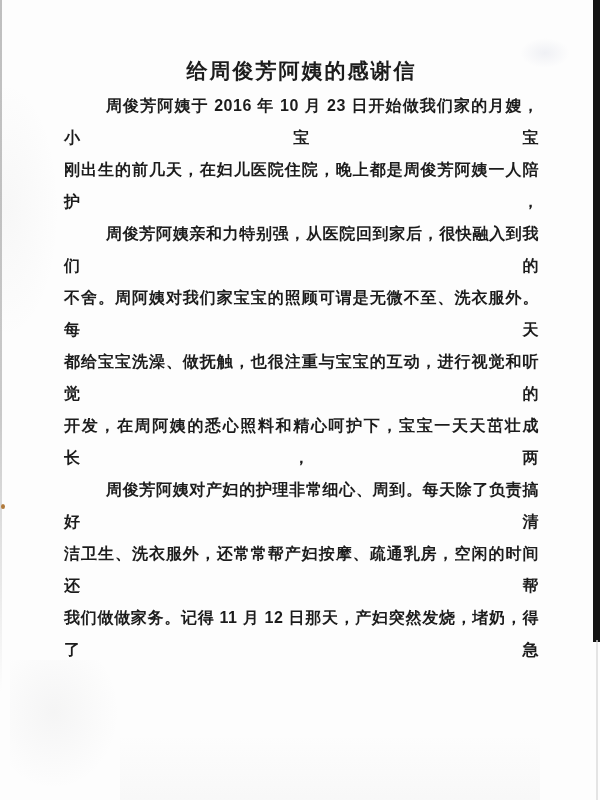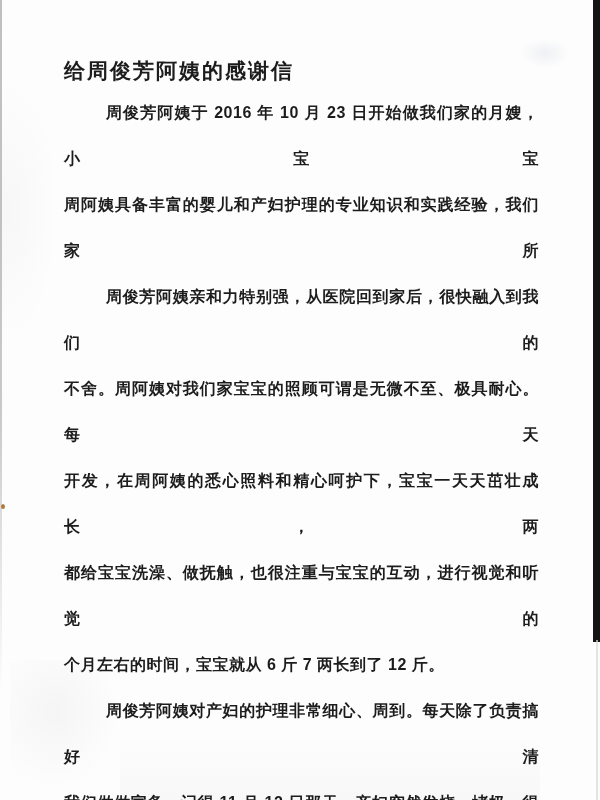--- a/index.html
+++ b/index.html
@@ -43,24 +43,24 @@
     position:absolute; left:120px; top:735px; width:420px; height:65px;
     background:linear-gradient(to bottom, rgba(0,0,0,0) 0%, rgba(120,120,120,0.04) 100%);
   }
   
   .letter {
     position:absolute; left:64px; top:56px; width:475px;
     color: var(--ink, #1c1c1c);
   }
   .title {
     font-size:21px; line-height:30px; font-weight:bold;
-    letter-spacing:2px; margin:0 0 4px 0;
+    text-align:center; letter-spacing:2px; margin:0 0 4px 0;
   }
   .line {
-    font-size:16px; line-height:46px; font-weight:600;
+    font-size:16px; line-height:32px; font-weight:600;
     letter-spacing:0.5px; white-space:nowrap;
   }
   .line.fill { white-space:normal; text-align:justify; text-align-last:justify; }
   .line.indent { text-indent:42px; }
 </style>
 </head>
 <body>
 
 <div class="scan">
   <div class="edge-left"></div>
@@ -69,24 +69,24 @@
   <div class="smudge-b"></div>
   <div class="smudge-d"></div>
   <div class="edge-right-dark"></div>
   <div class="edge-right-light"></div>
   <div class="speck"></div>
 
   <div class="letter">
     <h1 class="title">给周俊芳阿姨的感谢信</h1>
     <div>
         <div class="line indent fill">周俊芳阿姨于 2016 年 10 月 23 日开始做我们家的月嫂，小宝宝</div>
-        <div class="line fill">周阿姨具备丰富的婴儿和产妇护理的专业知识和实践经验，我们家所</div>
+        <div class="line fill">刚出生的前几天，在妇儿医院住院，晚上都是周俊芳阿姨一人陪护，</div>
         <div class="line indent fill">周俊芳阿姨亲和力特别强，从医院回到家后，很快融入到我们的</div>
-        <div class="line fill">不舍。周阿姨对我们家宝宝的照顾可谓是无微不至、极具耐心。每天</div>
+        <div class="line fill">不舍。周阿姨对我们家宝宝的照顾可谓是无微不至、洗衣服外。每天</div>
+        <div class="line fill">都给宝宝洗澡、做抚触，也很注重与宝宝的互动，进行视觉和听觉的</div>
         <div class="line fill">开发，在周阿姨的悉心照料和精心呵护下，宝宝一天天茁壮成长，两</div>
-        <div class="line fill">都给宝宝洗澡、做抚触，也很注重与宝宝的互动，进行视觉和听觉的</div>
-        <div class="line">个月左右的时间，宝宝就从 6 斤 7 两长到了 12 斤。</div>
         <div class="line indent fill">周俊芳阿姨对产妇的护理非常细心、周到。每天除了负责搞好清</div>
+        <div class="line fill">洁卫生、洗衣服外，还常常帮产妇按摩、疏通乳房，空闲的时间还帮</div>
         <div class="line fill">我们做做家务。记得 11 月 12 日那天，产妇突然发烧，堵奶，得了急</div>
       </div>
 
   </div>
 </div>
 
 </body></html>

